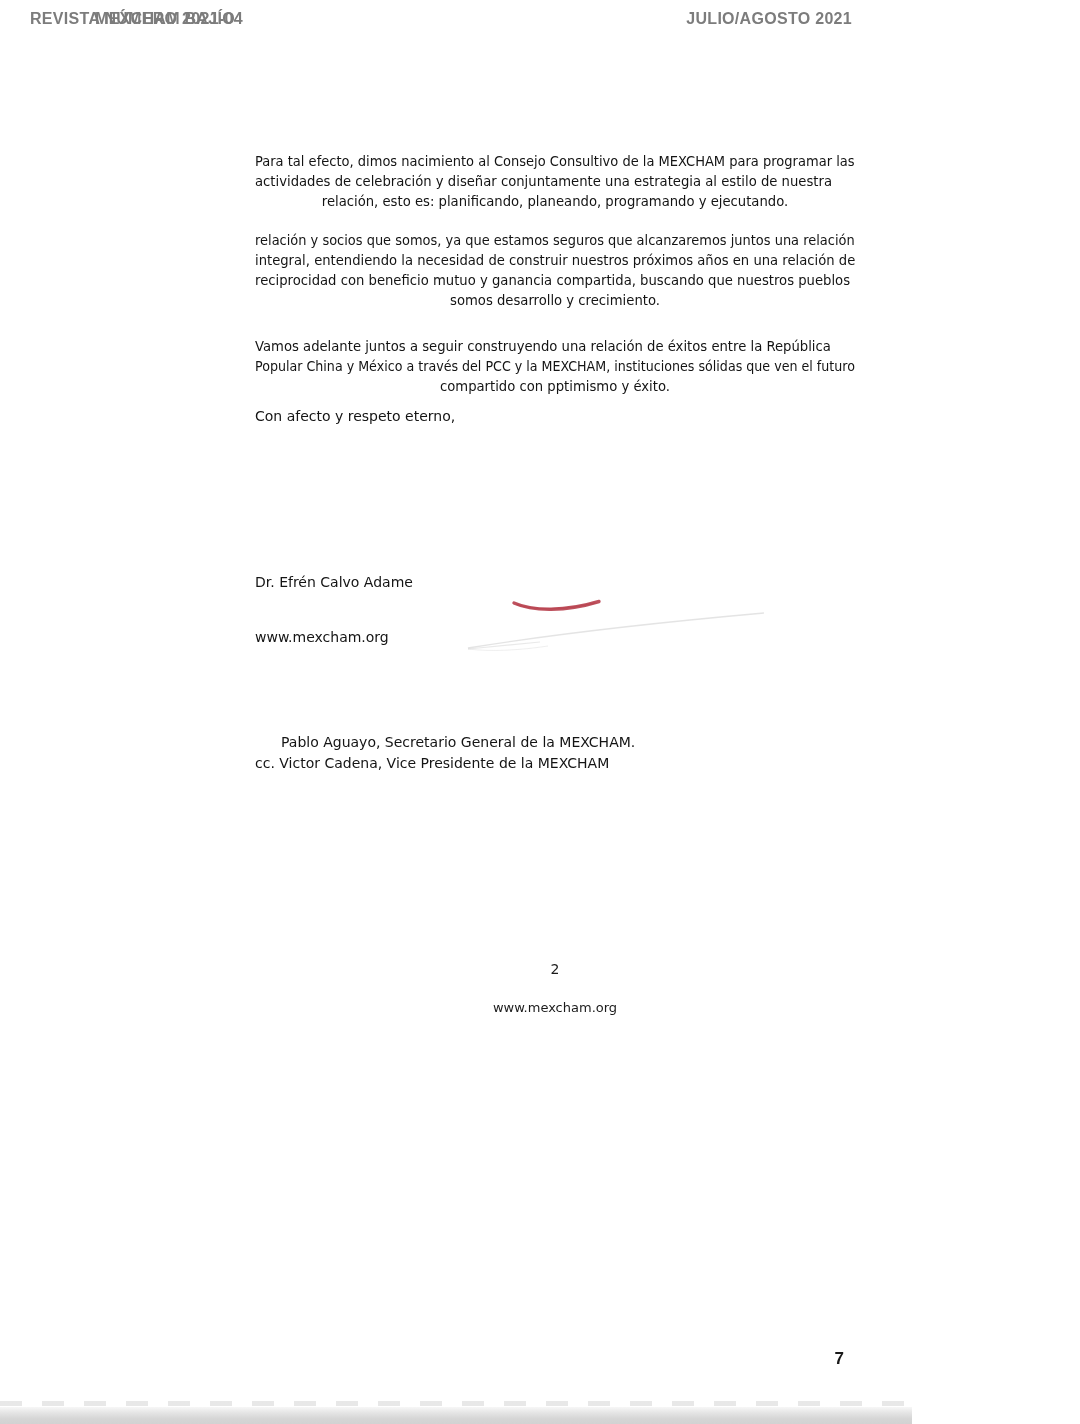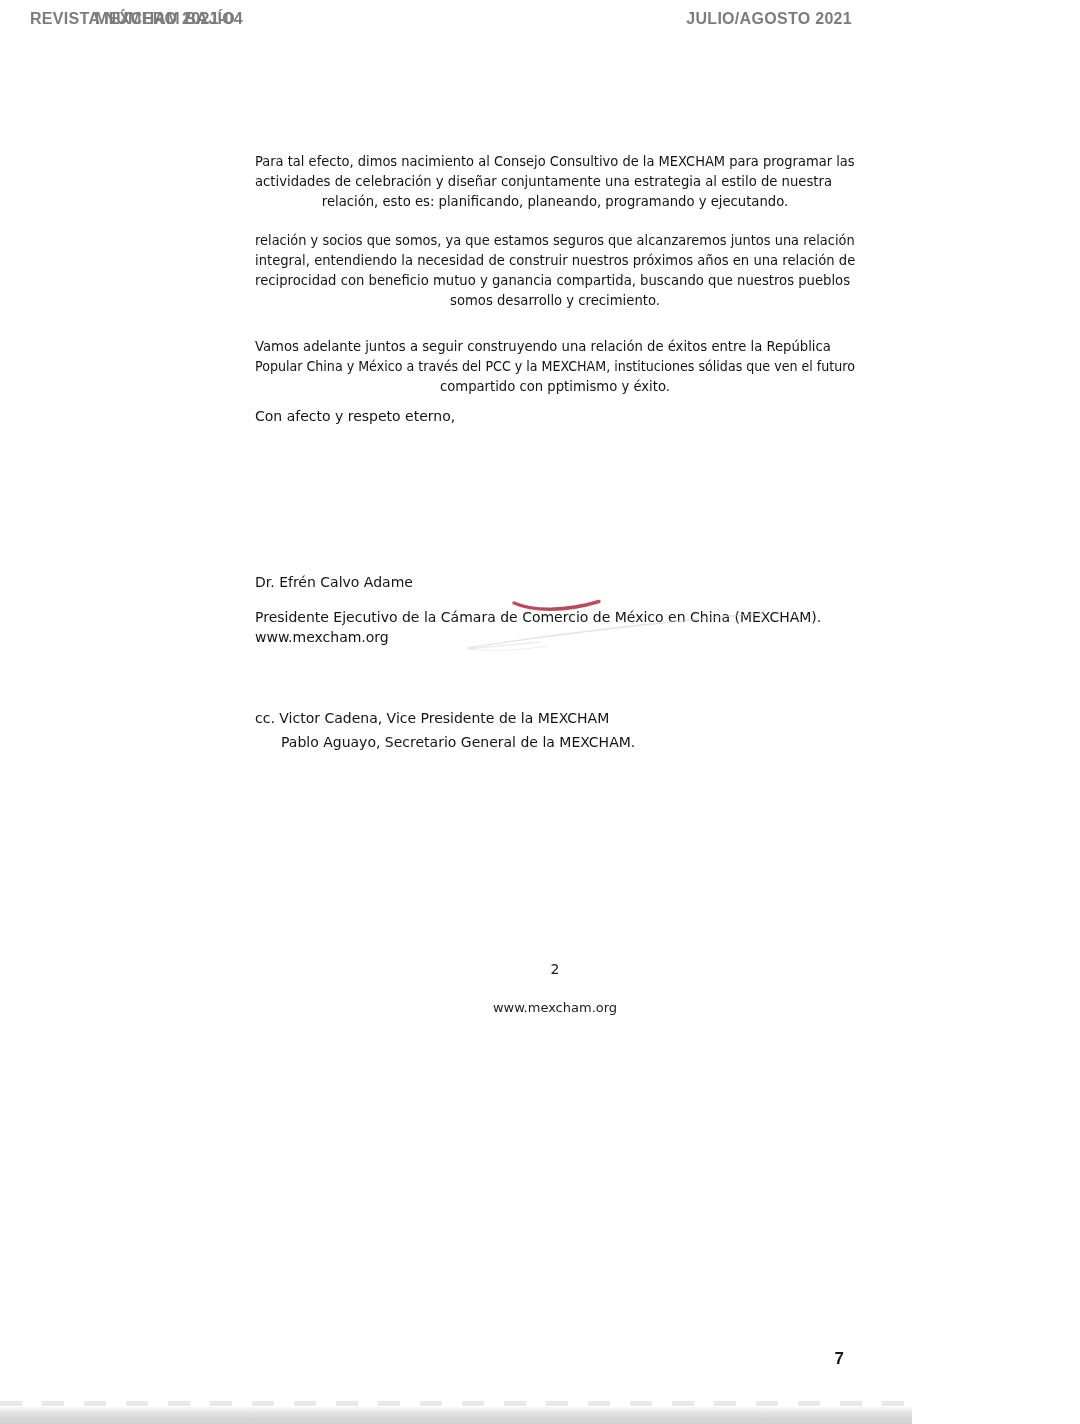--- a/index.html
+++ b/index.html
@@ -81,35 +81,34 @@
 
   <div class="col" style="top:337px">
     <div class="bline jline" style="word-spacing: 0px;">Vamos adelante juntos a seguir construyendo una relación de éxitos entre la República</div>
     <div class="bline jline" style="transform-origin: left center; transform: scaleX(0.96);">Popular China y México a través del PCC y la MEXCHAM, instituciones sólidas que ven el futuro</div>
     <div class="bline lline">compartido con pptimismo y éxito.</div>
   </div>
 
   <div class="plain" style="top:406px">Con afecto y respeto eterno,</div>
 
   <div class="plain" style="top:572px">Dr. Efrén Calvo Adame</div>
-  <div class="plain" style="top:607px">Presidente Ejecutivo de la Cámara de Comercio de México en China (MEXCHAM).</div>
   <div class="plain" style="top:627px">www.mexcham.org</div>
 
   <svg class="mark" style="left:511px;top:598px" width="92" height="17" viewBox="0 0 92 17">
     <path d="M3,5 C22,13.5 55,13.5 88,3.5" fill="none" stroke-width="3.4" stroke-linecap="round" opacity="0.88" stroke="#b53a48"></path>
     <path d="M6,6.5 C24,12.5 52,12.5 84,5" fill="none" stroke-width="1.4" stroke-linecap="round" opacity="0.45" stroke="#b53a48"></path>
   </svg>
 
   <svg class="mark" style="left:452px;top:606px" width="330" height="52" viewBox="0 0 330 52">
     <path d="M16,42 C90,30 200,17 312,7" fill="none" stroke-width="1.3" opacity="0.5" stroke="#c9c9c9"></path>
     <path d="M16,43 L88,36" fill="none" stroke-width="1.2" opacity="0.4" stroke="#c9c9c9"></path>
     <path d="M16,43 C40,46 70,44 96,40" fill="none" stroke-width="1" opacity="0.3" stroke="#c9c9c9"></path>
   </svg>
 
-  <div class="plain" style="top:708px">cc. Victor Cadena, Vice Presidente de la MEXCHAM</div>
+  <div class="plain" style="top:753px">cc. Victor Cadena, Vice Presidente de la MEXCHAM</div>
   <div class="plain" style="top:732px;padding-left:26px;width:574px">Pablo Aguayo, Secretario General de la MEXCHAM.</div>
 
   <div class="inner-num">2</div>
   <div class="inner-url">www.mexcham.org</div>
 
   <div class="page-num">7</div>
 
   <div class="bottom-dashes"></div>
   <div class="bottom-edge"></div>
 

